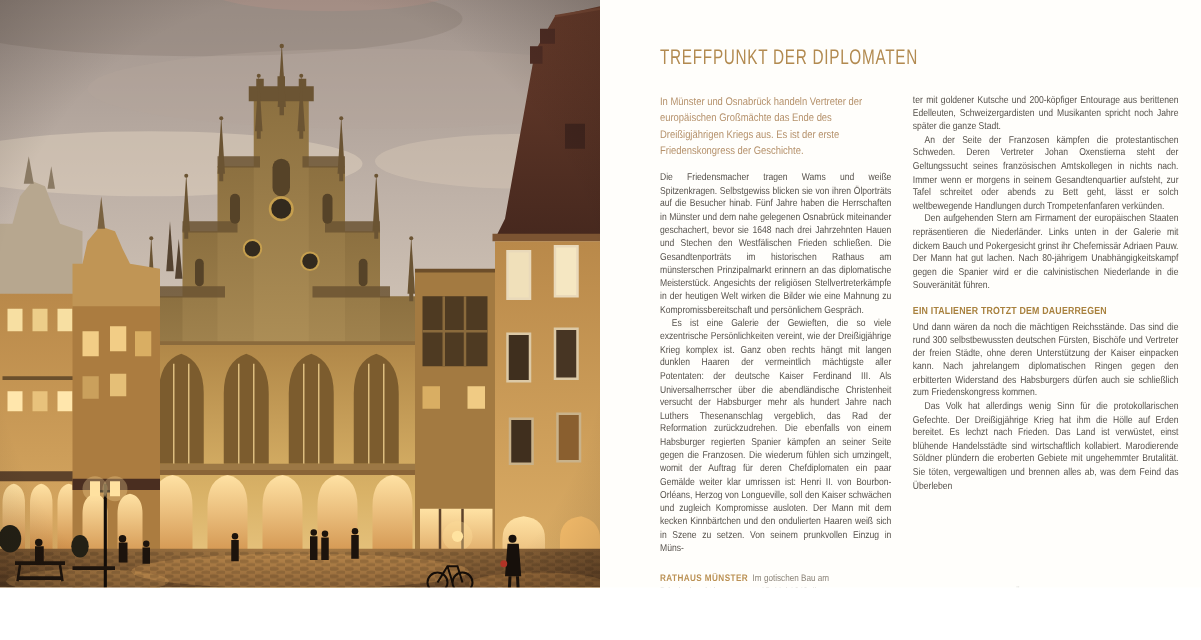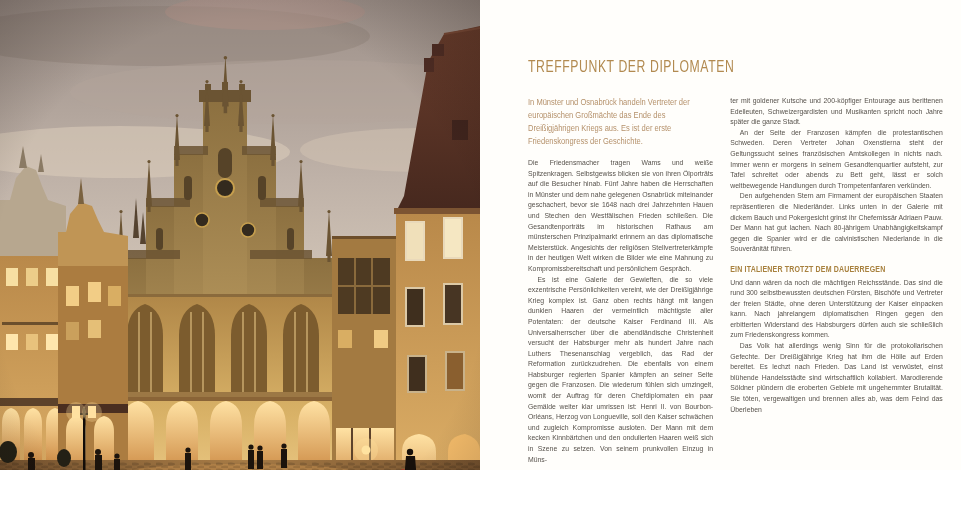--- a/index.html
+++ b/index.html
@@ -1,17 +1,17 @@
 <!DOCTYPE html>
 <html lang="de"><head>
 <meta charset="utf-8">
 <style>
   html,body{margin:0;padding:0;background:#ffffff;}
   .spread{position:relative;width:961px;height:470px;overflow:hidden;background:#fffefb;
-          font-family:"Liberation Sans",sans-serif;display:flex;}
+          font-family:"Liberation Sans",sans-serif;display:flex;align-items:center;}
   .photo-page{position:relative;width:480px;height:512px;flex:0 0 480px;background:#b9ab9e;}
   .photo-page svg{display:block;width:480px;height:512px;}
   .text-page{position:relative;width:481px;height:512px;background:#fffefb;}
 
   .title{position:absolute;left:48px;top:46px;white-space:nowrap;
          font-size:17px;font-weight:400;letter-spacing:.8px;color:#b28a50;
          transform:scaleX(.72);transform-origin:0 0;}
 
   .content{position:absolute;left:48px;top:96px;display:flex;gap:20px;
            transform:scaleX(.857);transform-origin:0 0;}

